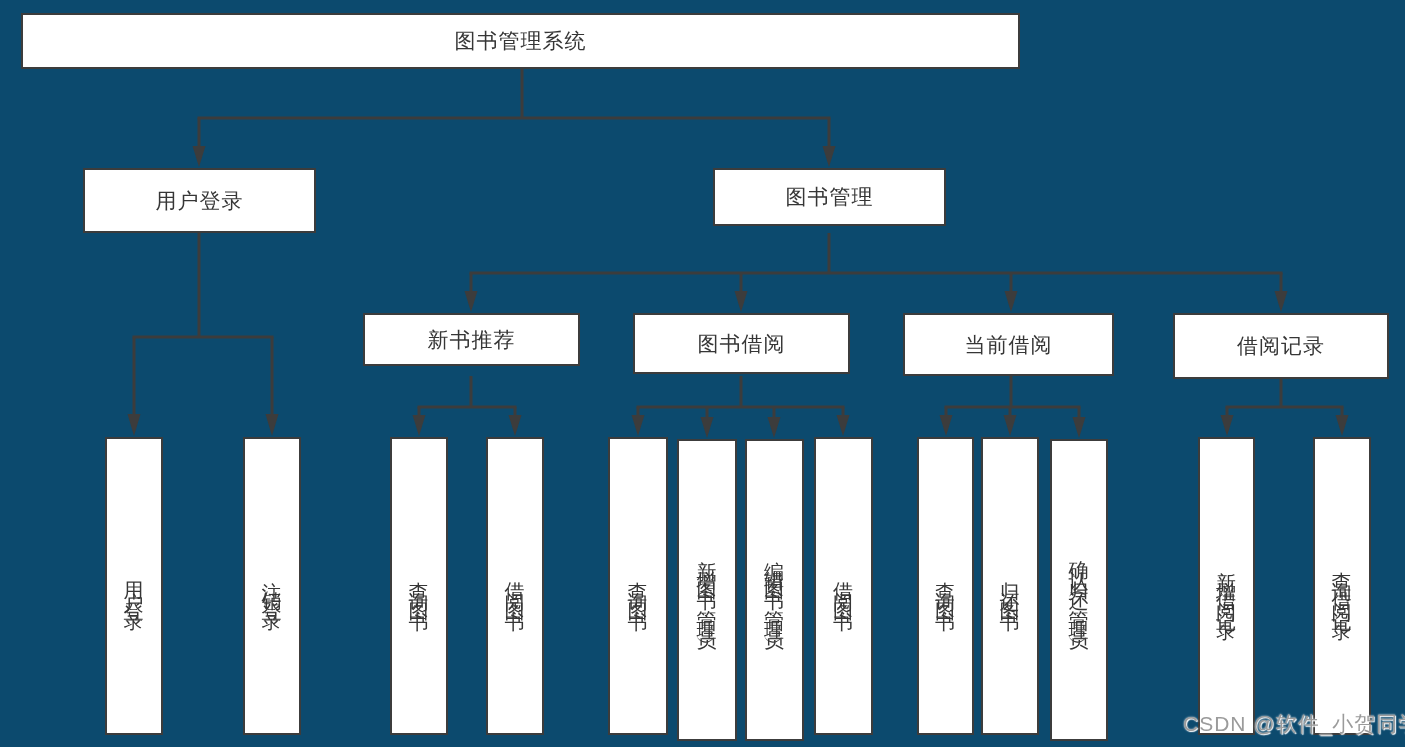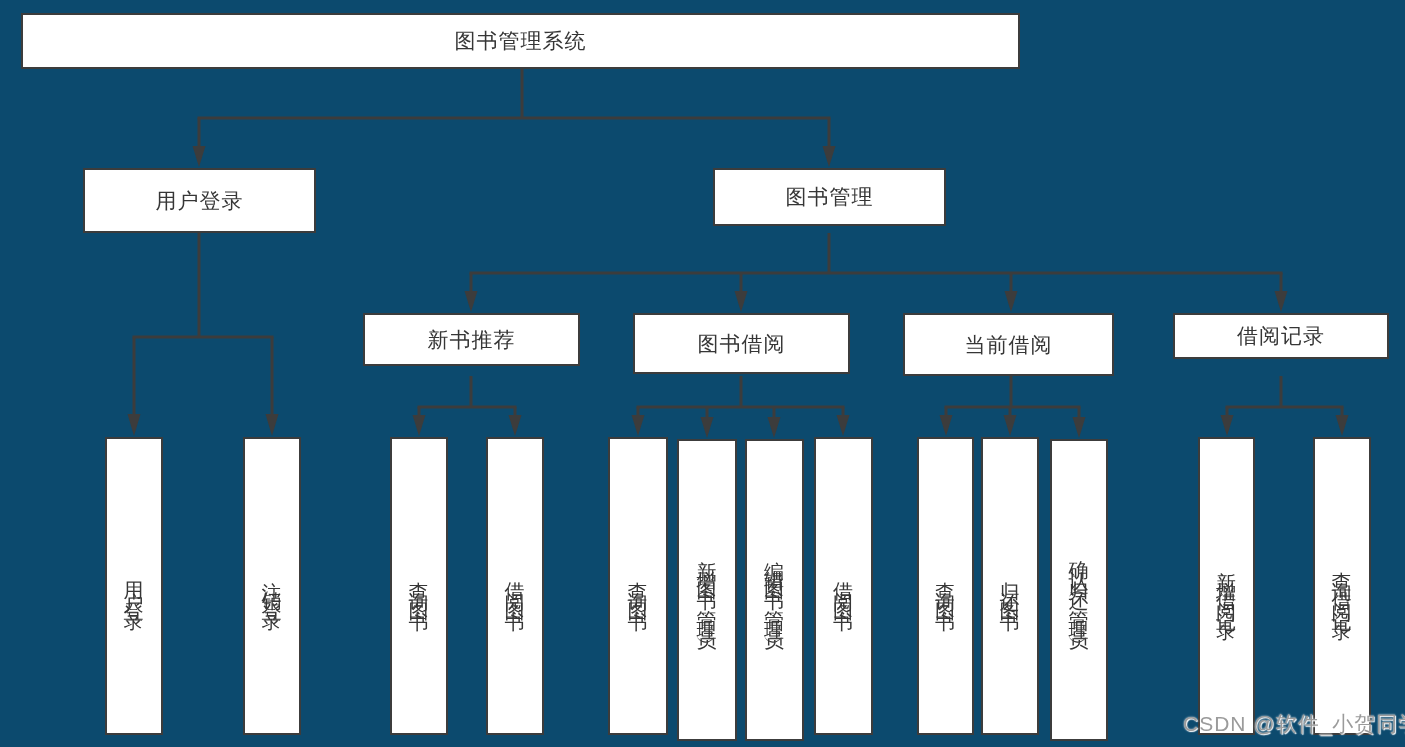--- a/index.html
+++ b/index.html
@@ -139,21 +139,21 @@
   </svg>
 
   <div class="node hnode" style="left:21px; top:13px; width:999px; height:56px;">图书管理系统</div>
 
   <div class="node hnode" style="left:83px; top:168px; width:233px; height:65px;">用户登录</div>
   <div class="node hnode" style="left:713px; top:168px; width:233px; height:58px;">图书管理</div>
 
   <div class="node hnode" style="left:363px; top:313px; width:217px; height:53px;">新书推荐</div>
   <div class="node hnode" style="left:633px; top:313px; width:217px; height:61px;">图书借阅</div>
   <div class="node hnode" style="left:903px; top:313px; width:211px; height:63px;">当前借阅</div>
-  <div class="node hnode" style="left:1173px; top:313px; width:216px; height:46px;">借阅记录</div>
+  <div class="node hnode" style="left:1173px; top:313px; width:216px; height:66px;">借阅记录</div>
 
   <div class="node vnode" style="left:105px; top:437px; width:58px; height:298px;">用户登录</div>
   <div class="node vnode" style="left:243px; top:437px; width:58px; height:298px;">注销登录</div>
 
   <div class="node vnode" style="left:390px; top:437px; width:58px; height:298px;">查询图书</div>
   <div class="node vnode" style="left:486px; top:437px; width:58px; height:298px;">借阅图书</div>
 
   <div class="node vnode" style="left:608px; top:437px; width:60px; height:298px;">查询图书</div>
   <div class="node vnode" style="left:677px; top:439px; width:60px; height:302px;">新增图书（管理员）</div>
   <div class="node vnode" style="left:745px; top:439px; width:59px; height:302px;">编辑图书（管理员）</div>

